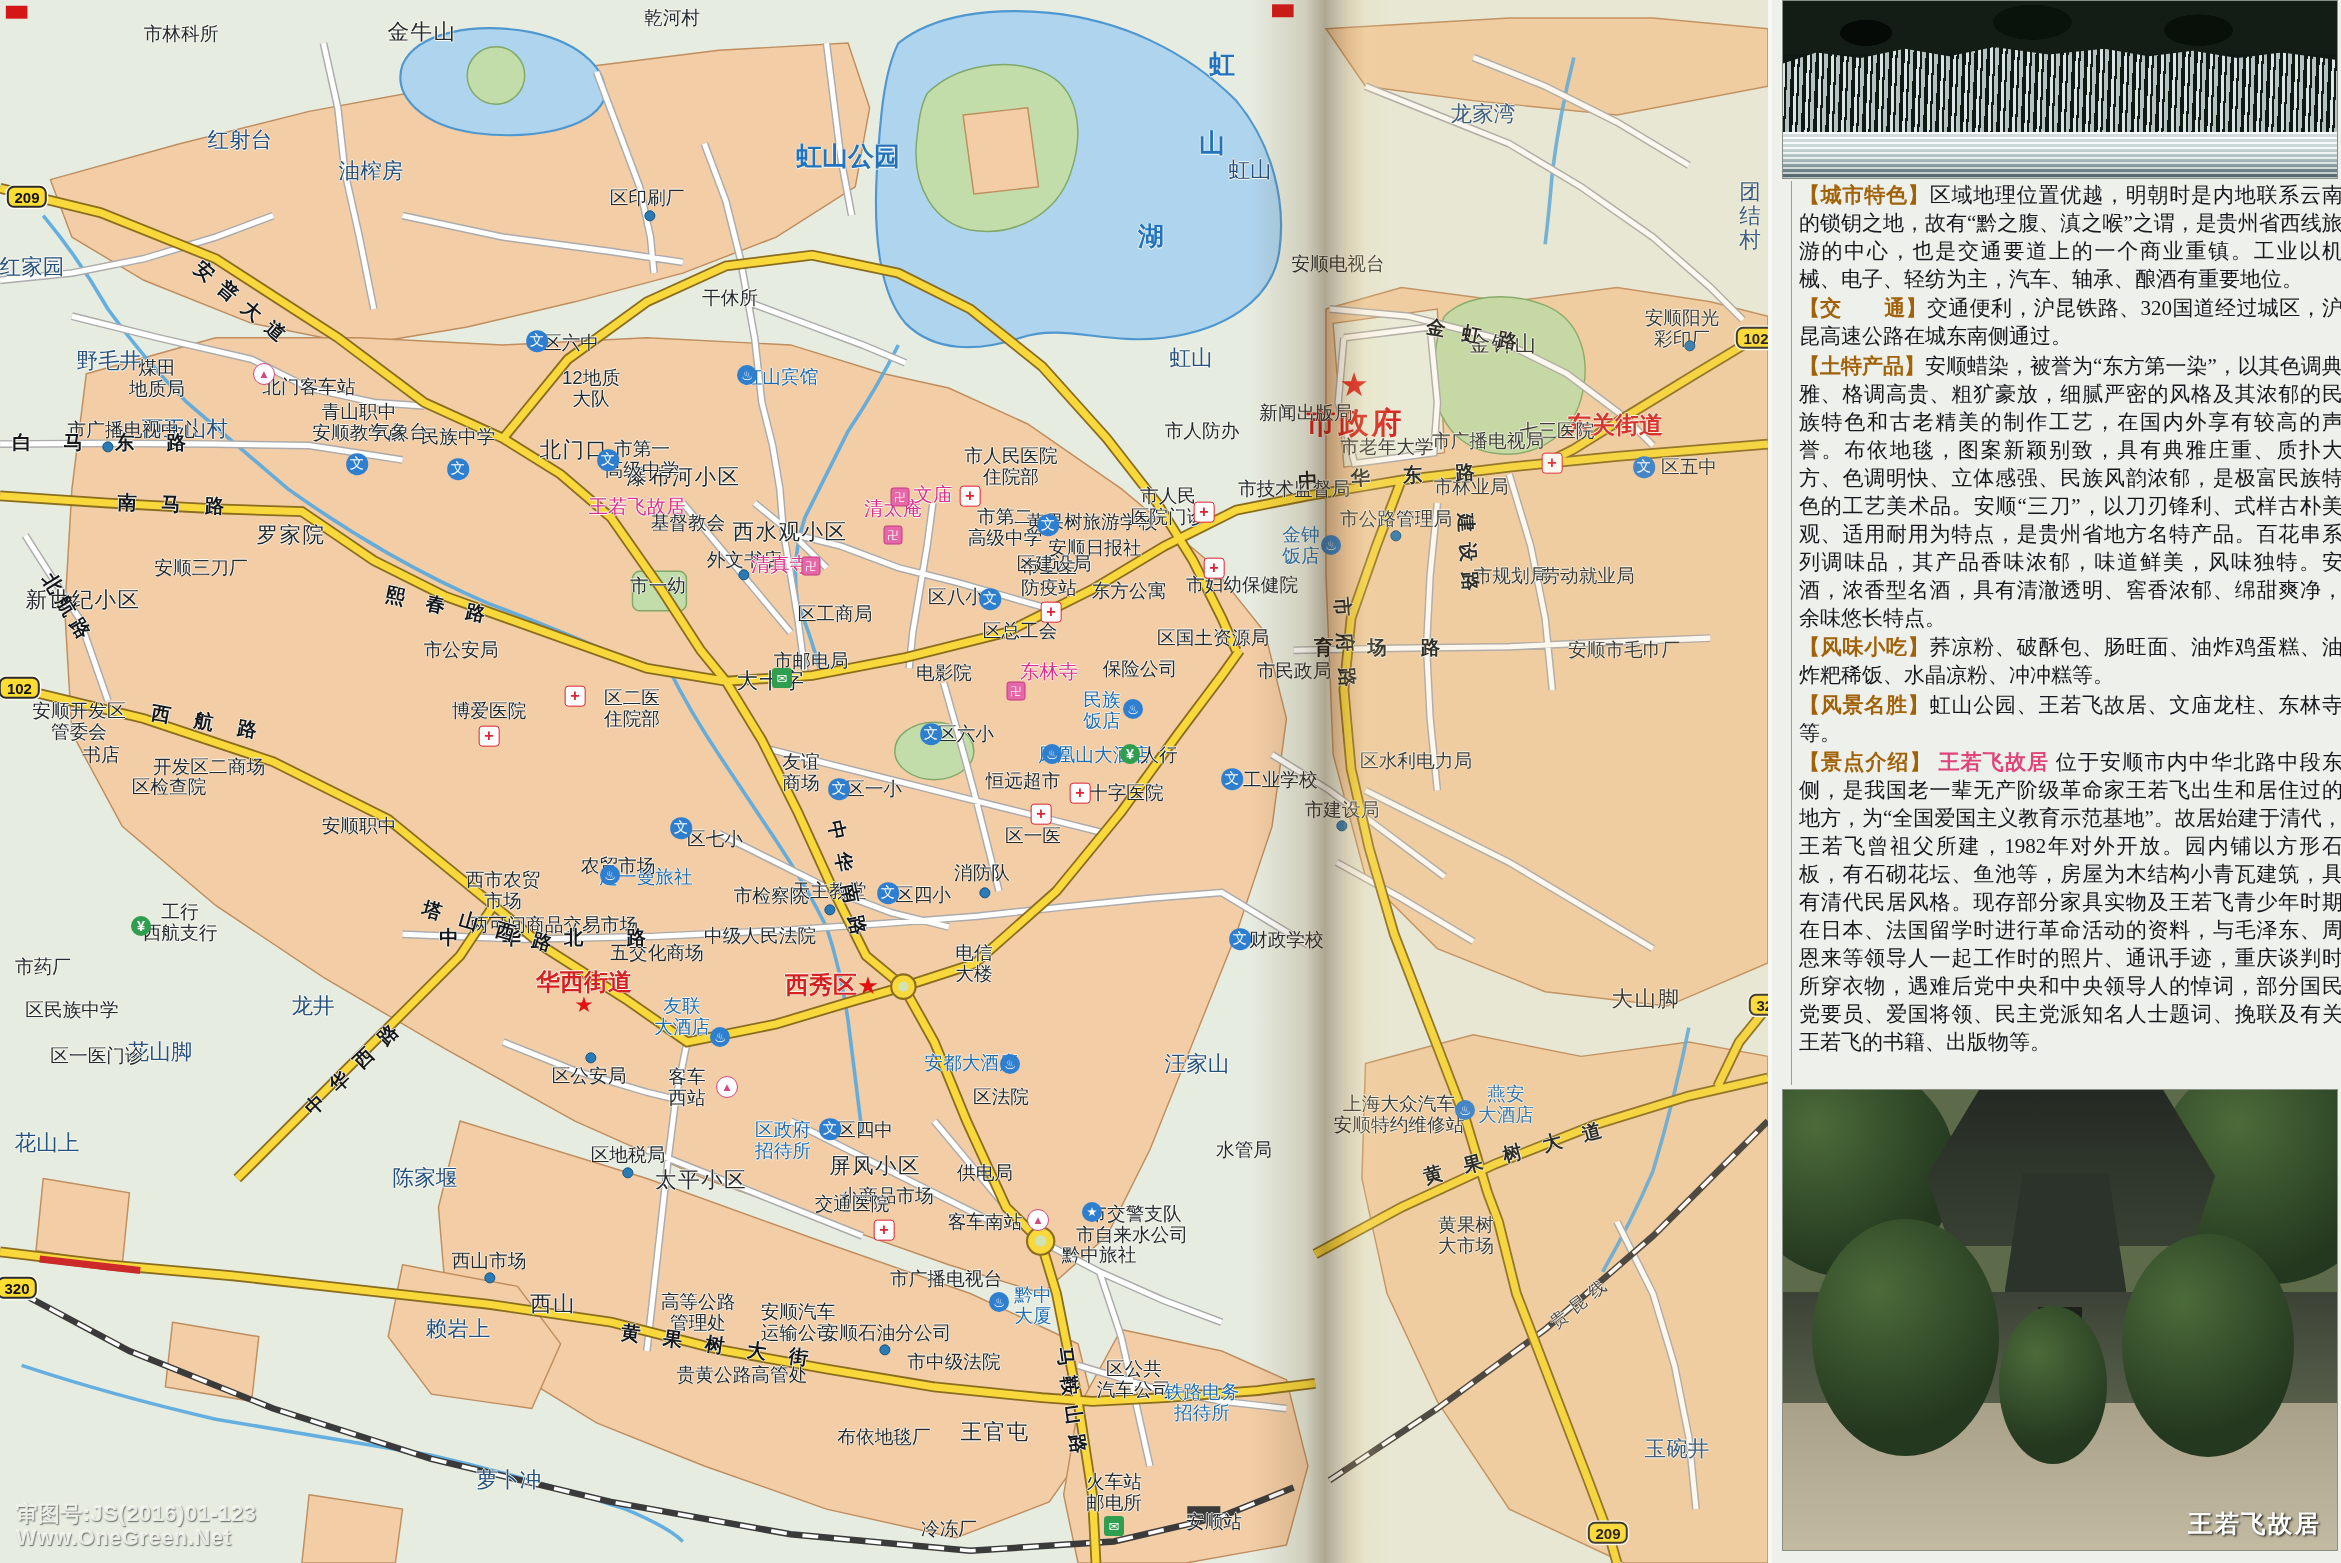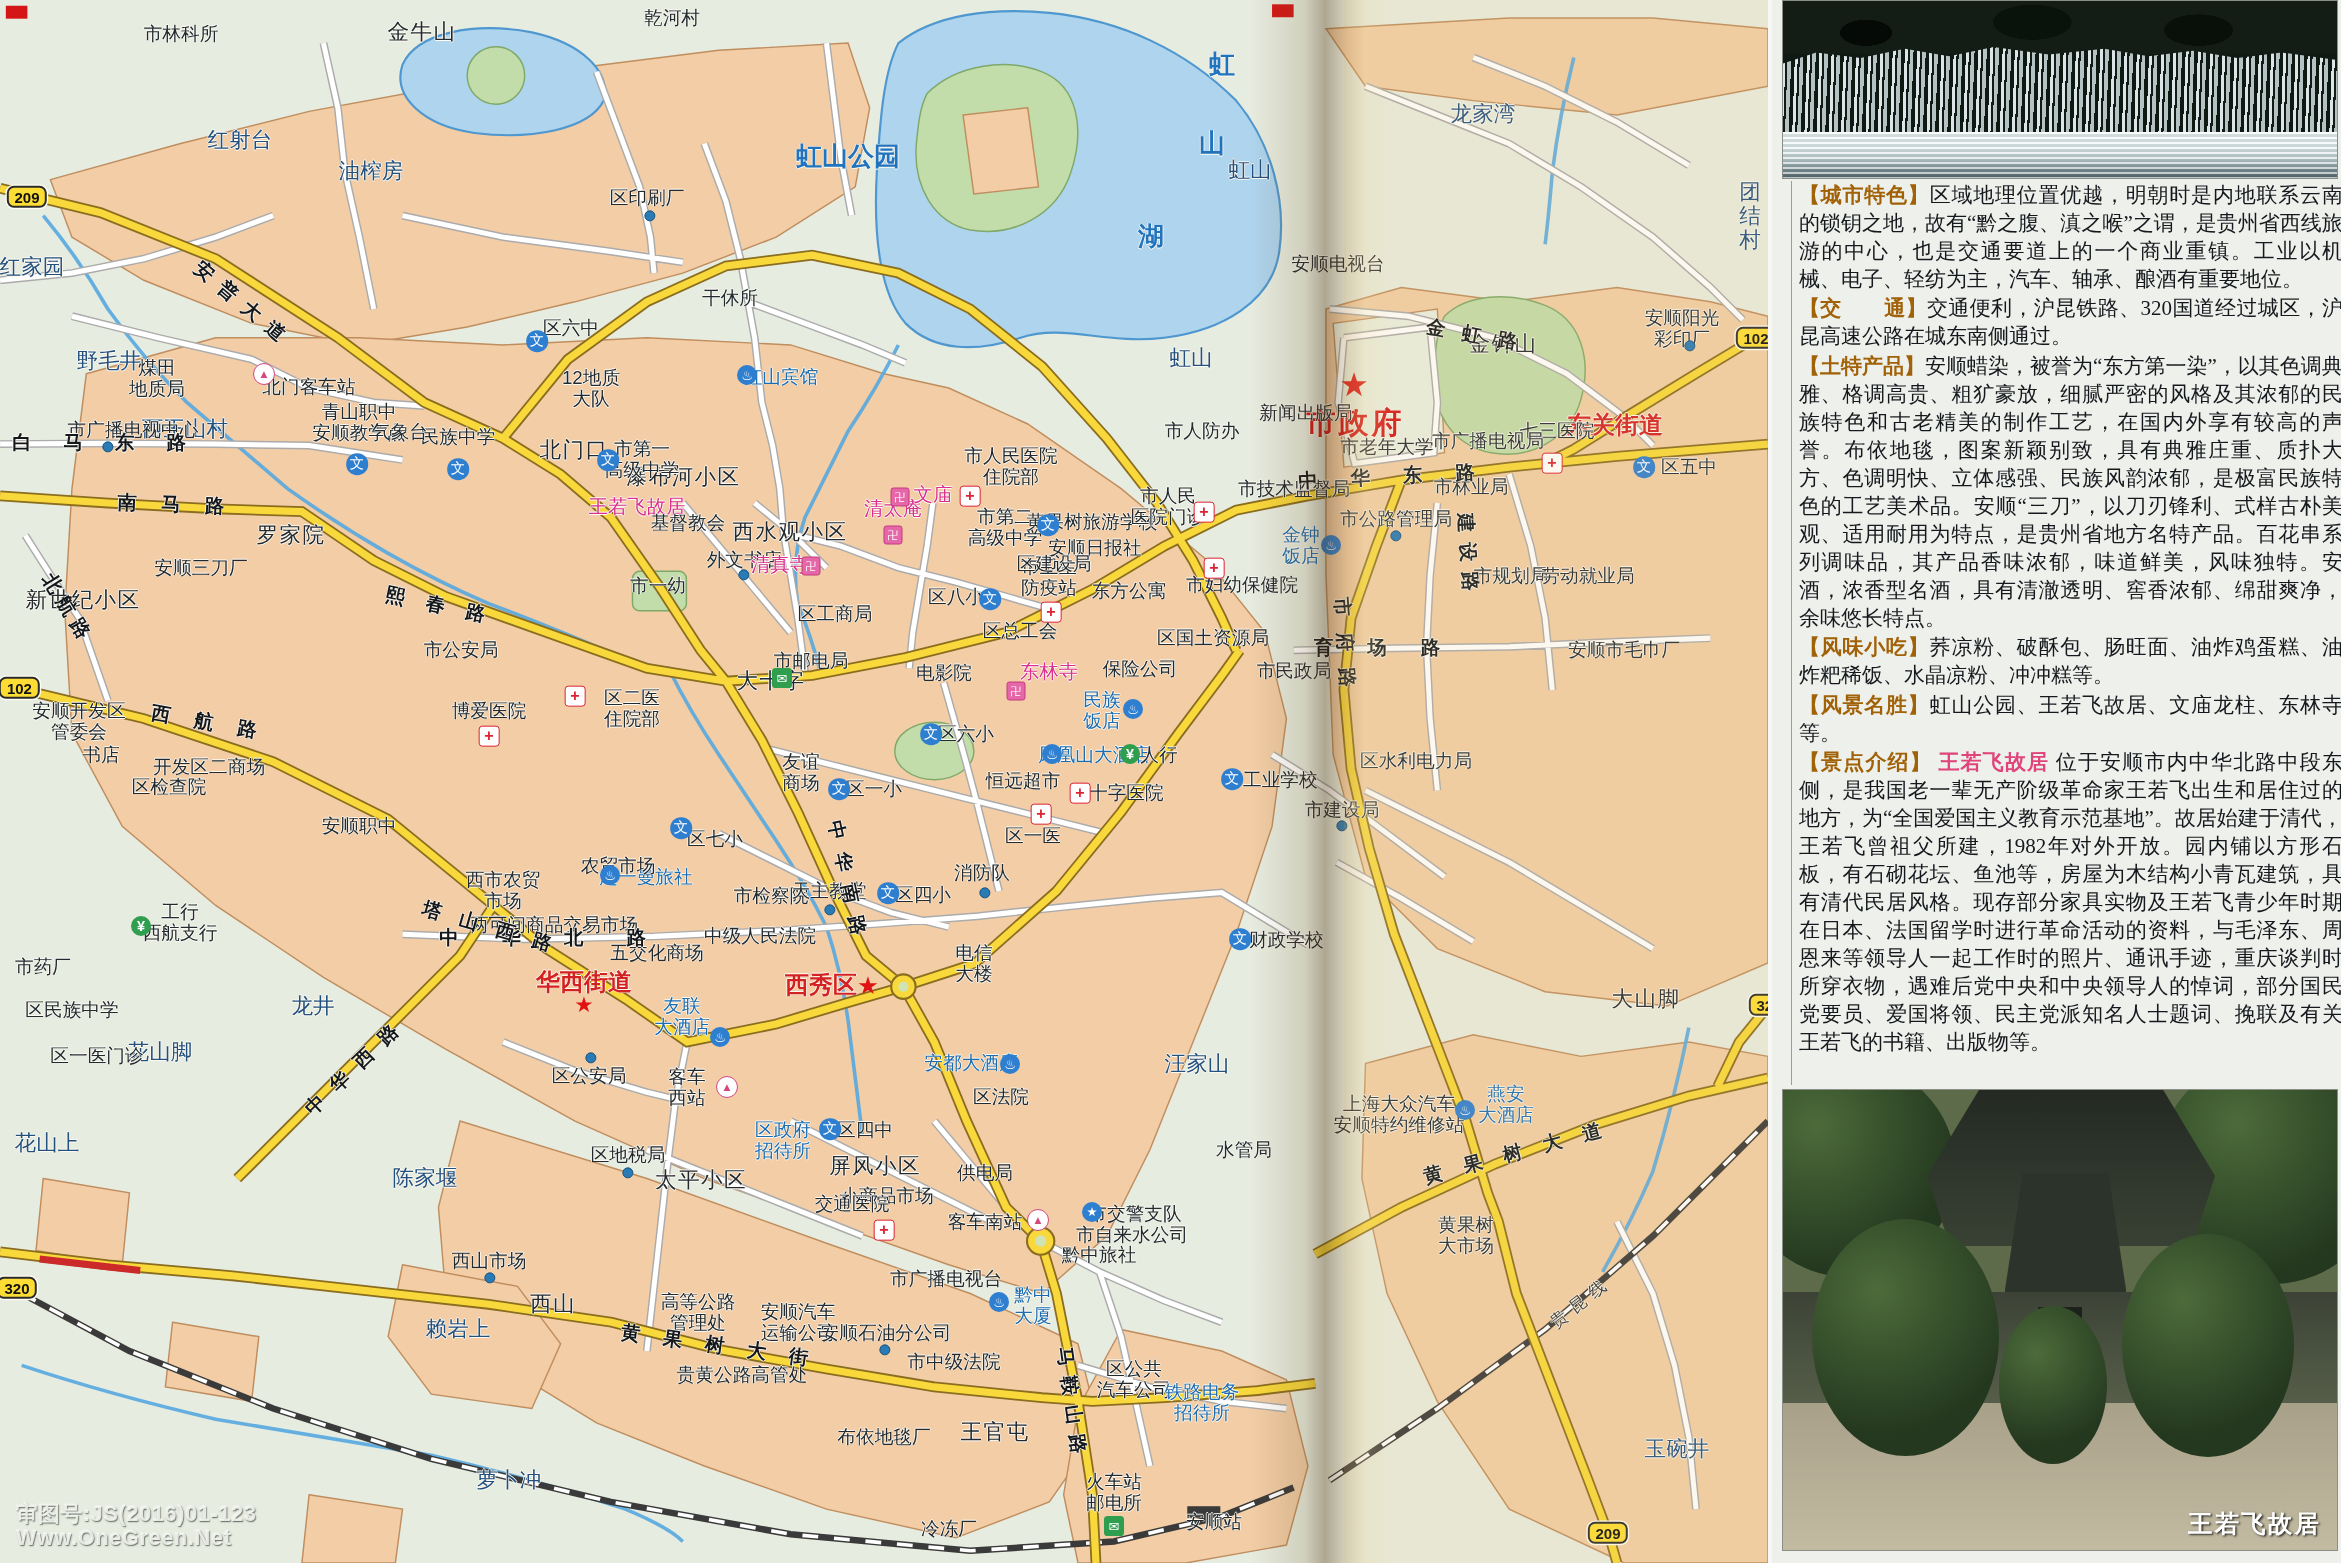--- a/index.html
+++ b/index.html
@@ -140,21 +140,21 @@
         <span class="lbl poi" style="left: 359px; top: 423px; transform: translate(-50%, -50%);">青山职中
 安顺教学点</span>
         <span class="lbl poi" style="left: 157px; top: 379px; transform: translate(-50%, -50%);">煤田
 地质局</span>
         <span class="lbl poi" style="left: 309px; top: 387px; transform: translate(-50%, -50%);">北门客车站</span>
         <span class="lbl poi" style="left: 458px; top: 437px; transform: translate(-50%, -50%);">民族中学</span>
         <span class="lbl poi" style="left: 591px; top: 389px; transform: translate(-50%, -50%);">12地质
 大队</span>
         <span class="lbl poi" style="left: 400px; top: 432px; transform: translate(-50%, -50%);">气象台</span>
         <span class="lbl area" style="left: 574px; top: 450px; transform: translate(-50%, -50%);">北门口</span>
-        <span class="lbl poi" style="left: 571px; top: 328px; transform: translate(-50%, -50%);">区六中</span>
+        <span class="lbl poi" style="left: 571px; top: 343px; transform: translate(-50%, -50%);">区六中</span>
         <span class="lbl poi" style="left: 647px; top: 198px; transform: translate(-50%, -50%);">区印刷厂</span>
         <span class="lbl poi" style="left: 730px; top: 298px; transform: translate(-50%, -50%);">干休所</span>
         <span class="lbl blue" style="left: 781px; top: 377px; transform: translate(-50%, -50%);">虹山宾馆</span>
         <span class="lbl water" style="left: 848px; top: 157px; transform: translate(-50%, -50%);">虹山公园</span>
         <span class="lbl water" style="left: 1222px; top: 65px; transform: translate(-50%, -50%);">虹</span>
         <span class="lbl water" style="left: 1212px; top: 144px; transform: translate(-50%, -50%);">山</span>
         <span class="lbl water" style="left: 1151px; top: 237px; transform: translate(-50%, -50%);">湖</span>
         <span class="lbl village" style="left: 1250px; top: 170px; transform: translate(-50%, -50%);">虹山</span>
         <span class="lbl village" style="left: 1191px; top: 358px; transform: translate(-50%, -50%);">虹山</span>
         <span class="lbl area" style="left: 683px; top: 477px; transform: translate(-50%, -50%);">瀑布河小区</span>

